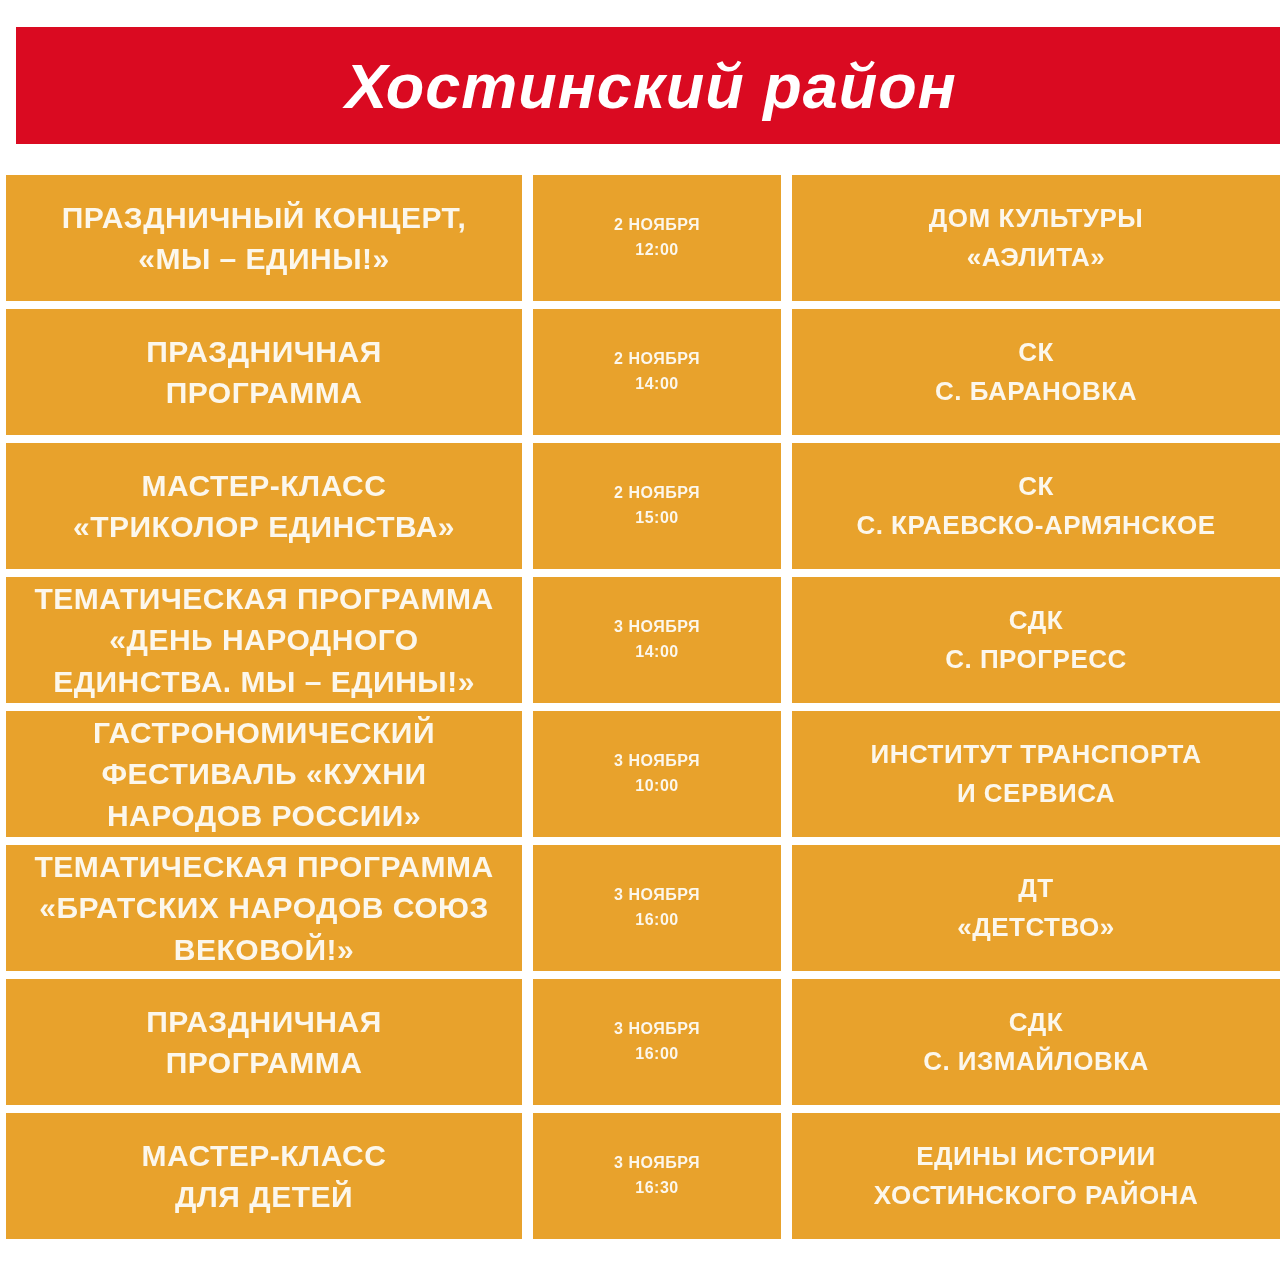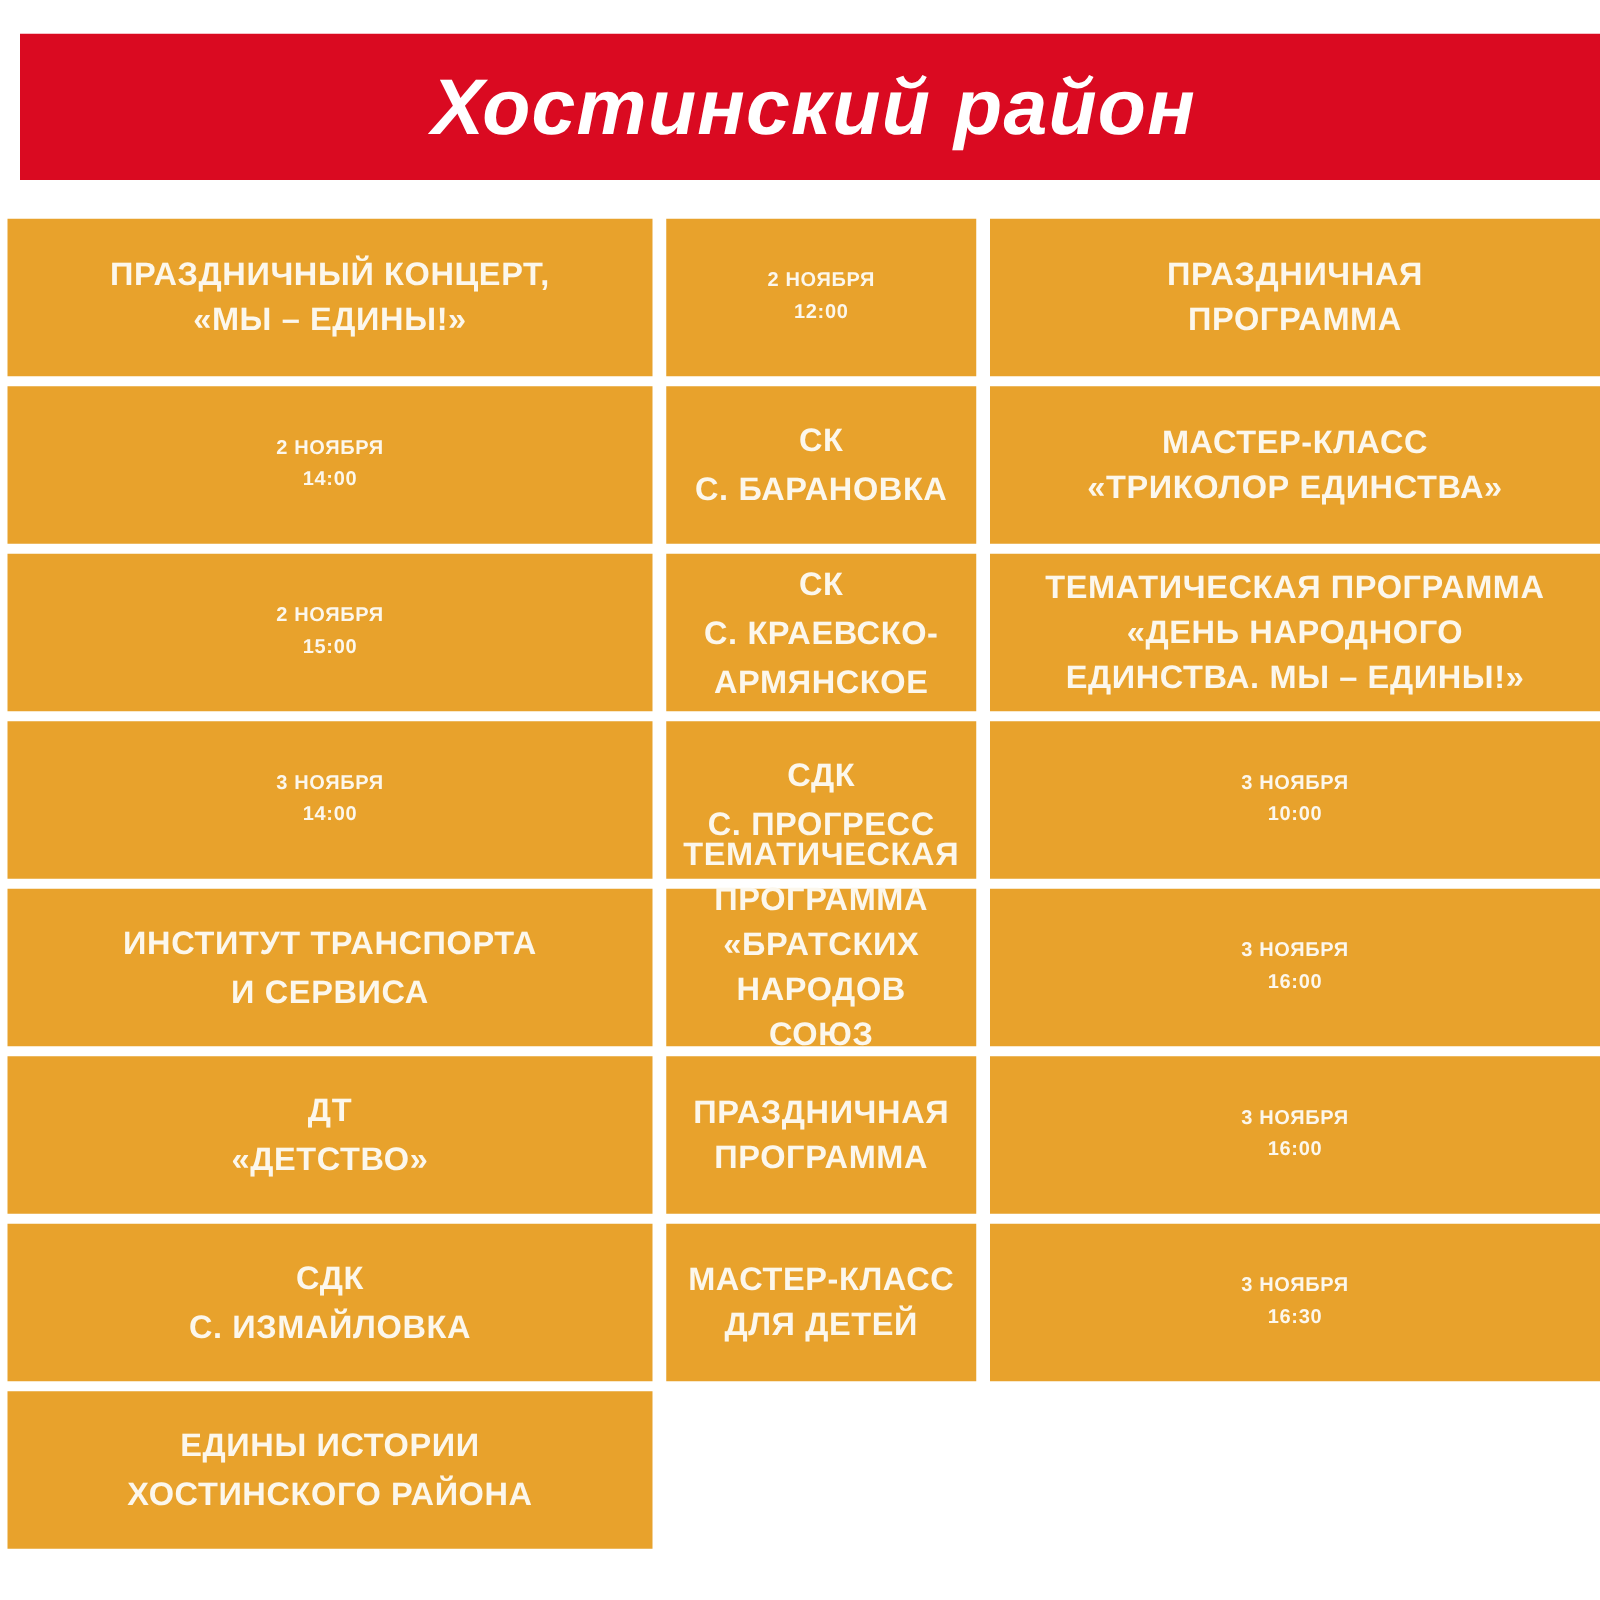--- a/index.html
+++ b/index.html
@@ -43,39 +43,41 @@
     color: #fcf7ec;
     display: flex;
     align-items: center;
     justify-content: center;
     text-align: center;
     font-weight: bold;
     white-space: pre-line;
     letter-spacing: 0.5px;
     padding: 4px 14px;
   }
-  .cell.event { font-size: 26px; line-height: 1.38; }
+  .cell.event { font-size: 30px; line-height: 1.38; }
   .cell.date  { font-size: 16px; line-height: 1.55; }
   .cell.venue { font-size: 26px; line-height: 1.5; }
 </style>
 </head>
 <body>
 
 <div class="page">
 
   <div class="banner">
     <div class="banner-title">Хостинский район</div>
   </div>
 
   <div class="grid">
 
     <div class="cell event">ПРАЗДНИЧНЫЙ КОНЦЕРТ,
 «МЫ – ЕДИНЫ!»</div>
     <div class="cell date">2 НОЯБРЯ
 12:00</div>
+    <div class="cell venue">ДОМ КУЛЬТУРЫ
+«АЭЛИТА»</div>
 
     <div class="cell event">ПРАЗДНИЧНАЯ
 ПРОГРАММА</div>
     <div class="cell date">2 НОЯБРЯ
 14:00</div>
     <div class="cell venue">СК
 С. БАРАНОВКА</div>
 
     <div class="cell event">МАСТЕР-КЛАСС
 «ТРИКОЛОР ЕДИНСТВА»</div>
@@ -85,20 +87,23 @@
 С. КРАЕВСКО-АРМЯНСКОЕ</div>
 
     <div class="cell event">ТЕМАТИЧЕСКАЯ ПРОГРАММА
 «ДЕНЬ НАРОДНОГО
 ЕДИНСТВА. МЫ – ЕДИНЫ!»</div>
     <div class="cell date">3 НОЯБРЯ
 14:00</div>
     <div class="cell venue">СДК
 С. ПРОГРЕСС</div>
 
+    <div class="cell event">ГАСТРОНОМИЧЕСКИЙ
+ФЕСТИВАЛЬ «КУХНИ
+НАРОДОВ РОССИИ»</div>
     <div class="cell date">3 НОЯБРЯ
 10:00</div>
     <div class="cell venue">ИНСТИТУТ ТРАНСПОРТА
 И СЕРВИСА</div>
 
     <div class="cell event">ТЕМАТИЧЕСКАЯ ПРОГРАММА
 «БРАТСКИХ НАРОДОВ СОЮЗ
 ВЕКОВОЙ!»</div>
     <div class="cell date">3 НОЯБРЯ
 16:00</div>

